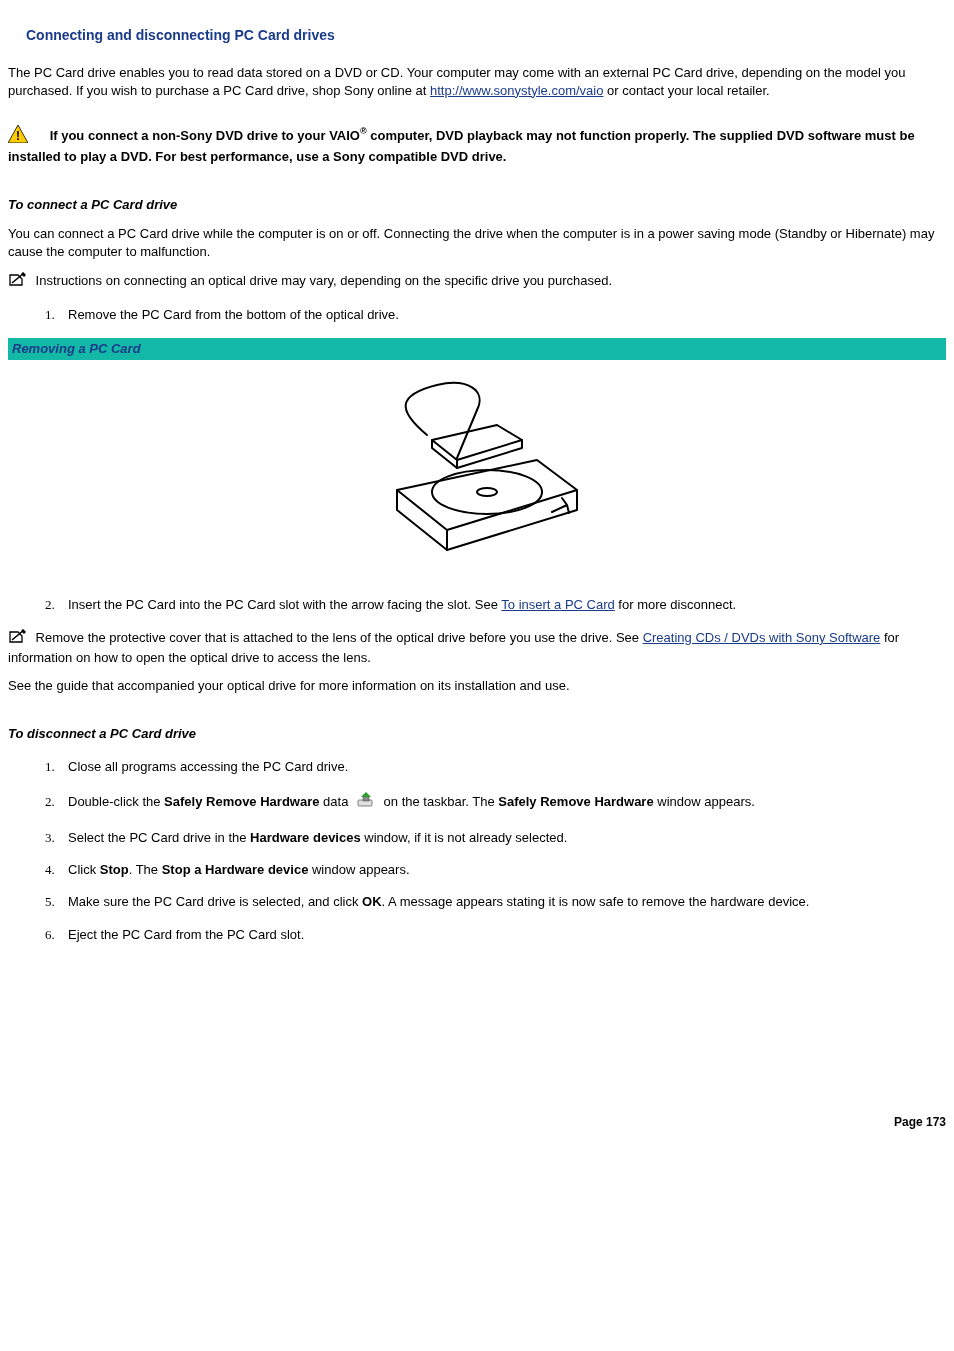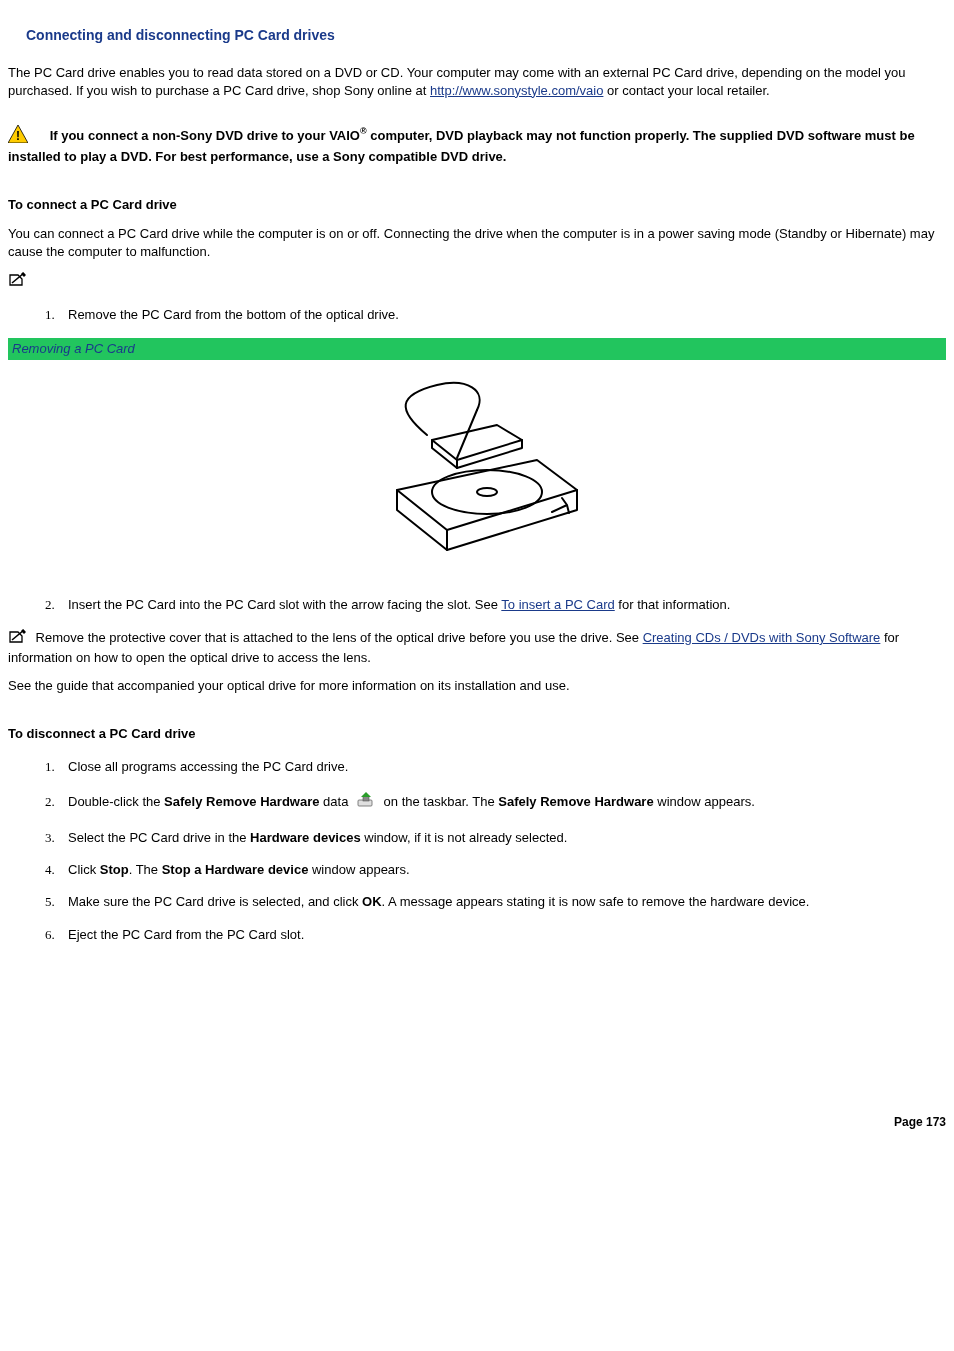--- a/index.html
+++ b/index.html
@@ -21,20 +21,21 @@
   a {
     color: #1a3a8a;
     text-decoration: underline;
   }
   p {
     margin: 10px 0;
   }
   .section-heading {
     font-weight: bold;
     margin: 30px 0 10px 0;
+    font-style: italic;
   }
   .warning-block {
     margin: 25px 0 10px 0;
   }
   .warning-icon {
     display: inline-block;
     vertical-align: middle;
     margin-right: 18px;
   }
   .warning-text {
@@ -52,23 +53,23 @@
   }
   ol.steps li {
     margin: 14px 0;
     padding-left: 10px;
   }
   ol.steps li::marker {
     font-family: "Times New Roman", serif;
     font-size: 13px;
   }
   .figure-caption {
-    background: #22c55e;
+    background: #14b8a6;
     color: #1a3a8a;
-    font-weight: normal;
+    font-weight: bold;
     font-style: italic;
     padding: 2px 4px;
     margin: 6px 0 0 0;
   }
   .figure-img {
     text-align: center;
     margin: 10px 0 20px 0;
   }
   .taskbar-icon {
     display: inline-block;
@@ -111,21 +112,21 @@
 
 <p>You can connect a PC Card drive while the computer is on or off. Connecting the drive when the computer is in a power saving mode (Standby or Hibernate) may cause the computer to malfunction.</p>
 
 <p>
   <span class="note-icon">
     <svg width="20" height="16" viewBox="0 0 20 16">
       <path d="M2 14 L2 4 L10 4 L14 8 L14 14 Z" fill="none" stroke="#000" stroke-width="1.3"></path>
       <path d="M4 12 L16 2" stroke="#000" stroke-width="1.6"></path>
       <path d="M15 1 L18 4 L16 6 L13 3 Z" fill="#000"></path>
     </svg>
-  </span>
+  </span><span> Instructions on connecting an optical drive may vary, depending on the specific drive you purchased.</span>
 </p>
 
 <ol class="steps">
   <li>Remove the PC Card from the bottom of the optical drive.</li>
 </ol>
 
 <div class="figure-caption">Removing a PC Card</div>
 
 <div class="figure-img">
   <svg width="280" height="200" viewBox="0 0 280 200">
@@ -140,21 +141,21 @@
       <path d="M120 98 L185 78 L185 70"></path>
       <path d="M90 65 C60 40 60 25 100 15 C130 8 150 20 140 40"></path>
       <path d="M140 40 L120 88"></path>
       <path d="M230 135 L215 142 M230 135 L225 128 M230 135 L232 143" stroke-width="2"></path>
     </g>
   </svg>
 </div>
 
 <ol class="steps" start="2">
   <li>
-    <span>Insert the PC Card into the PC Card slot with the arrow facing the slot. See </span><a href="#">To insert a PC Card</a><span> for that information.</span>
+    <span>Insert the PC Card into the PC Card slot with the arrow facing the slot. See </span><a href="#">To insert a PC Card</a><span> for more disconnect.</span>
   </li>
 </ol>
 
 <p>
   <span class="note-icon">
     <svg width="20" height="16" viewBox="0 0 20 16">
       <path d="M2 14 L2 4 L10 4 L14 8 L14 14 Z" fill="none" stroke="#000" stroke-width="1.3"></path>
       <path d="M4 12 L16 2" stroke="#000" stroke-width="1.6"></path>
       <path d="M15 1 L18 4 L16 6 L13 3 Z" fill="#000"></path>
     </svg>

